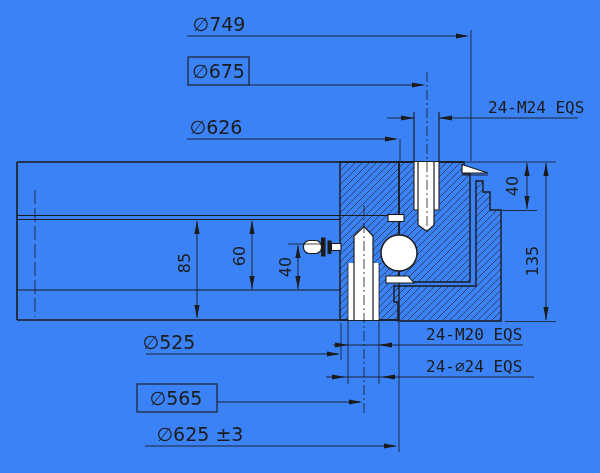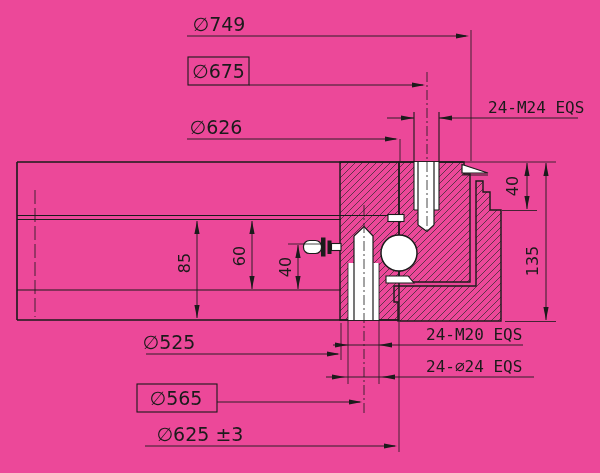--- a/index.html
+++ b/index.html
@@ -1,16 +1,16 @@
 <!DOCTYPE html>
 <html><head>
 <meta charset="utf-8">
 <style>
   html,body{margin:0;padding:0;background:#ffffff;}
-  .sheet{position:relative;width:600px;height:473px;background:#ec4899;overflow:hidden;
+  .sheet{position:relative;width:600px;height:473px;background:#3b82f6;overflow:hidden;
          font-family:"DejaVu Sans", sans-serif;}
   svg{display:block;}
   text{fill:#1b1b1b;}
   .dia{font-family:"DejaVu Sans", sans-serif;font-size:19px;}
   .eqs{font-family:"DejaVu Sans Mono", monospace;font-size:16px;}
   .num{font-family:"DejaVu Sans", sans-serif;font-size:16px;}
 </style>
 </head>
 <body>
 

